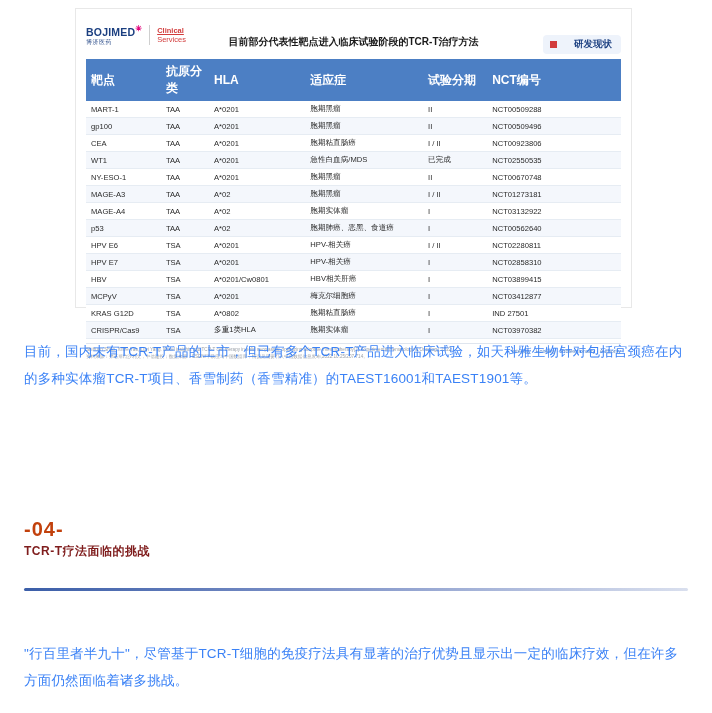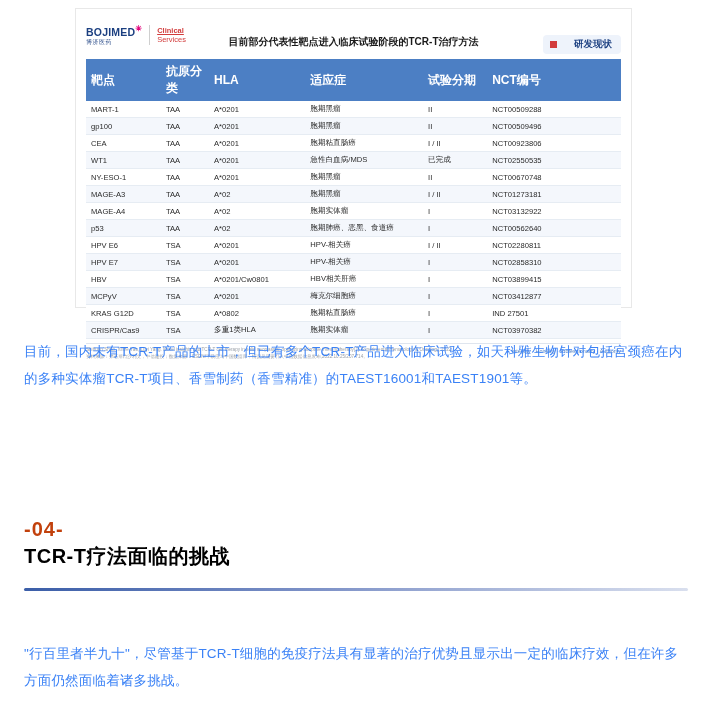--- a/index.html
+++ b/index.html
@@ -166,23 +166,23 @@
     left: 24px; top: 502px;
     font-size: 20px;
     font-weight: bold;
     color: #c2410c;
     letter-spacing: 1px;
     margin-top: 16px;
   }
   .sec-title {
     position: absolute;
     left: 24px; top: 543px;
-    font-size: 20px;
-    font-weight: bold;
-    color: #000000;
+    font-size: 12px;
+    font-weight: bold;
+    color: #7f1d1d;
     letter-spacing: .5px;
   }
   .sec-rule {
     position: absolute;
     left: 24px; top: 588px;
     width: 664px; height: 3px;
     background: linear-gradient(to right, #3b5ea8 0%, #7f93c8 45%, #d9dfee 100%);
     border-radius: 2px;
   }
 </style>

